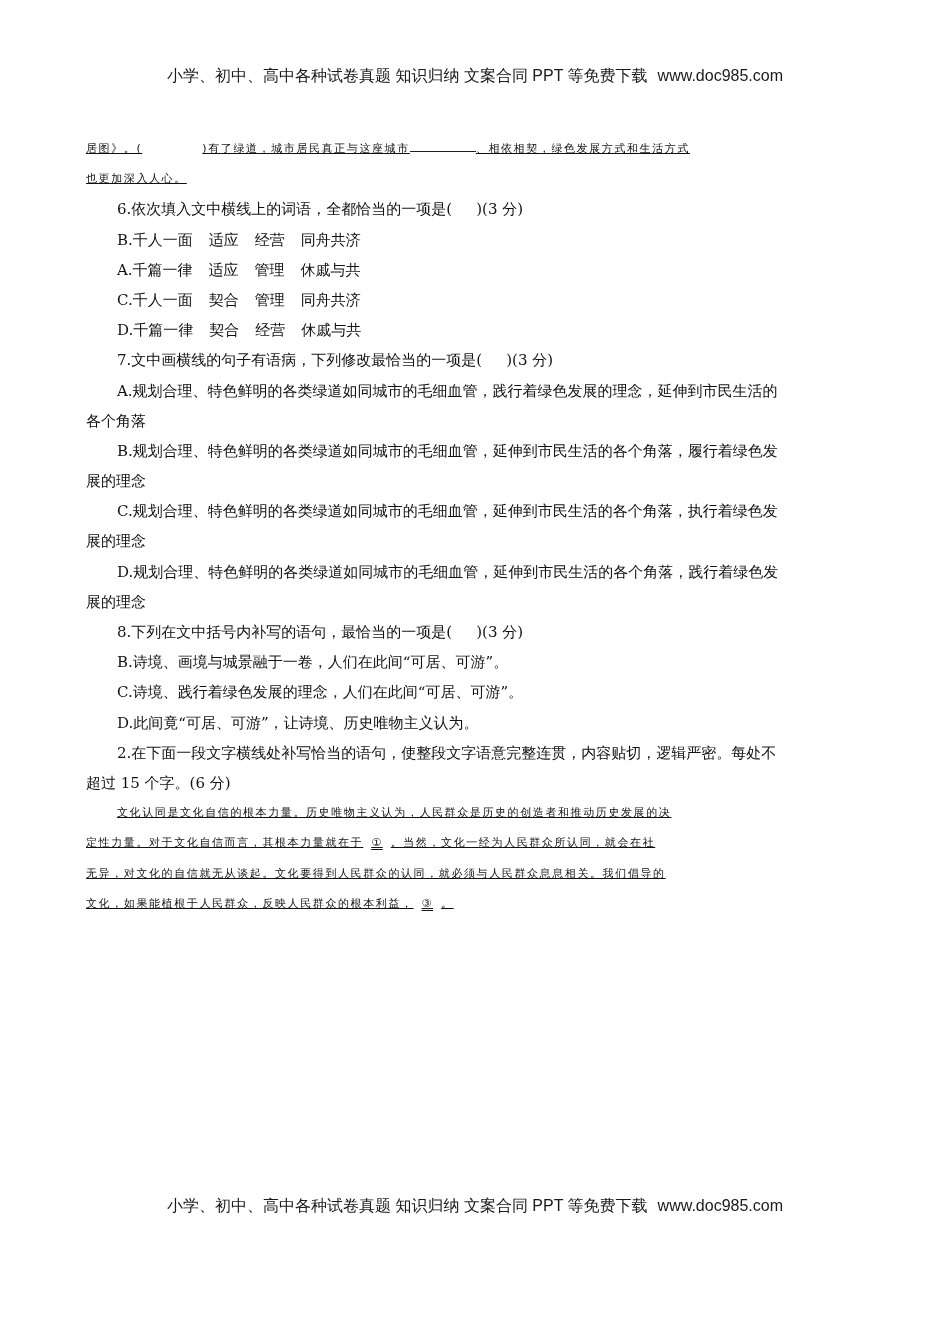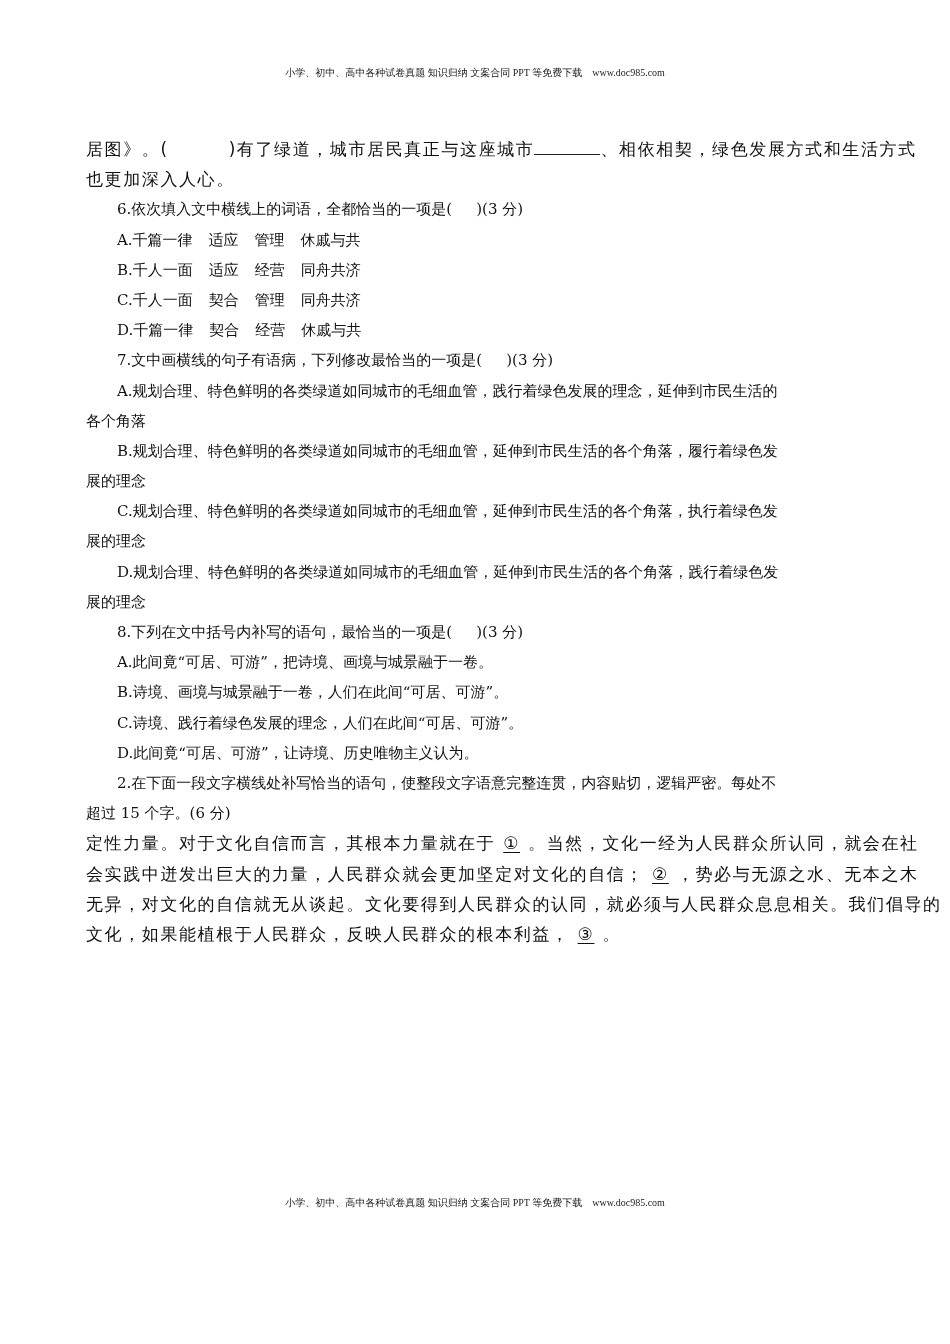--- a/index.html
+++ b/index.html
@@ -3,33 +3,33 @@
   <meta charset="utf-8">
   <style>
     html, body { margin: 0; padding: 0; background: #ffffff; }
     body {
       width: 950px; height: 1344px; position: relative; overflow: hidden;
       font-family: "DejaVu Serif", "Liberation Serif", serif;
       color: #111111;
     }
     .header, .footer {
       position: absolute; left: 0; width: 950px; text-align: center;
-      font-family: Liberation Serif, serif;
-      font-size: 10px; color: #1a1a1a; letter-spacing: 0px;
+      font-family: Liberation Sans, sans-serif;
+      font-size: 16px; color: #1a1a1a; letter-spacing: 0px;
     }
     .header { top: 66px; }
     .footer { top: 1196px; }
     .header .url, .footer .url { margin-left: 10px; }
     .content {
       position: absolute; left: 86px; top: 134px; width: 772px;
       font-size: 15px; line-height: 30.2px;
     }
     .line { white-space: nowrap; height: 30.2px; }
     .indent { padding-left: 31px; }
-    .kai { font-family: "DejaVu Sans", "Liberation Sans", sans-serif; letter-spacing: 1.6px; font-size: 17px; }
+    .kai { font-family: "DejaVu Sans", "Liberation Sans", sans-serif; letter-spacing: 1.6px; font-size: 11px; text-decoration: underline; }
     .gap { display: inline-block; }
     .blank-u { display: inline-block; border-bottom: 1px solid #222; height: 14px; vertical-align: baseline; }
     .opt-word { display: inline-block; margin-right: 16px; }
     .ul-num { text-decoration: underline; text-underline-offset: 3px; padding: 0 8px; }
   </style>
 </head>
 <body>
 
 <div class="header">
   <span>小学、初中、高中各种试卷真题 知识归纳 文案合同 PPT 等免费下载</span><span class="url">www.doc985.com</span>
@@ -42,24 +42,24 @@
       <span>居图》。(</span><span class="gap" style="width:60px"></span><span>)有了绿道，城市居民真正与这座城市</span><span class="blank-u" style="width:66px"></span><span>、相依相契，绿色发展方式和生活方式</span>
     </div>
     <div class="line kai">也更加深入人心。</div>
   </div>
 
   <div>
     <div class="line indent">
       <span>6.依次填入文中横线上的词语，全都恰当的一项是(</span><span class="gap" style="width:24px"></span><span>)(3 分)</span>
     </div>
     <div class="line indent">
-      <span>A.</span><span class="opt-word">千篇一律</span><span class="opt-word">适应</span><span class="opt-word">管理</span><span class="opt-word">休戚与共</span>
+      <span>B.</span><span class="opt-word">千人一面</span><span class="opt-word">适应</span><span class="opt-word">经营</span><span class="opt-word">同舟共济</span>
     </div>
     <div class="line indent">
-      <span>B.</span><span class="opt-word">千人一面</span><span class="opt-word">适应</span><span class="opt-word">经营</span><span class="opt-word">同舟共济</span>
+      <span>A.</span><span class="opt-word">千篇一律</span><span class="opt-word">适应</span><span class="opt-word">管理</span><span class="opt-word">休戚与共</span>
     </div>
     <div class="line indent">
       <span>C.</span><span class="opt-word">千人一面</span><span class="opt-word">契合</span><span class="opt-word">管理</span><span class="opt-word">同舟共济</span>
     </div>
     <div class="line indent">
       <span>D.</span><span class="opt-word">千篇一律</span><span class="opt-word">契合</span><span class="opt-word">经营</span><span class="opt-word">休戚与共</span>
     </div>
   </div>
 
   <div>
@@ -81,35 +81,32 @@
     <div>
       <div class="line indent">D.规划合理、特色鲜明的各类绿道如同城市的毛细血管，延伸到市民生活的各个角落，践行着绿色发</div>
       <div class="line">展的理念</div>
     </div>
   </div>
 
   <div>
     <div class="line indent">
       <span>8.下列在文中括号内补写的语句，最恰当的一项是(</span><span class="gap" style="width:24px"></span><span>)(3 分)</span>
     </div>
-    <div class="line indent">A.此间竟“可居、可游”，把诗境、画境与城景融于一卷。</div>
     <div class="line indent">B.诗境、画境与城景融于一卷，人们在此间“可居、可游”。</div>
     <div class="line indent">C.诗境、践行着绿色发展的理念，人们在此间“可居、可游”。</div>
     <div class="line indent">D.此间竟“可居、可游”，让诗境、历史唯物主义认为。</div>
   </div>
 
   <div>
     <div class="line indent">2.在下面一段文字横线处补写恰当的语句，使整段文字语意完整连贯，内容贴切，逻辑严密。每处不</div>
     <div class="line">超过 15 个字。(6 分)</div>
     <div>
+      <div class="line indent kai">文化认同是文化自信的根本力量。历史唯物主义认为，人民群众是历史的创造者和推动历史发展的决</div>
       <div class="line kai">
         <span>定性力量。对于文化自信而言，其根本力量就在于</span><span class="ul-num">①</span><span>。当然，文化一经为人民群众所认同，就会在社</span>
-      </div>
-      <div class="line kai">
-        <span>会实践中迸发出巨大的力量，人民群众就会更加坚定对文化的自信；</span><span class="ul-num">②</span><span>，势必与无源之水、无本之木</span>
       </div>
       <div class="line kai">无异，对文化的自信就无从谈起。文化要得到人民群众的认同，就必须与人民群众息息相关。我们倡导的</div>
       <div class="line kai">
         <span>文化，如果能植根于人民群众，反映人民群众的根本利益，</span><span class="ul-num">③</span><span>。</span>
       </div>
     </div>
   </div>
 
 </div>
 

